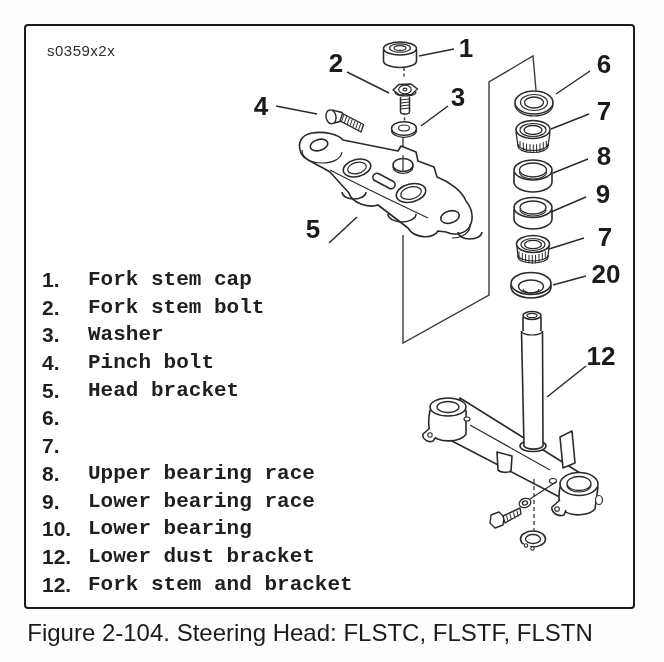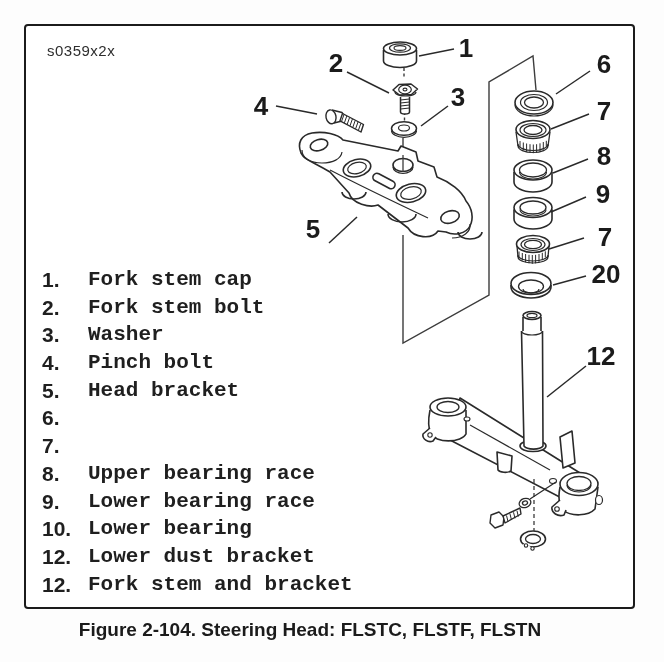--- a/index.html
+++ b/index.html
@@ -11,21 +11,21 @@
                letter-spacing:0.5px;}
   svg.diagram{position:absolute;left:0;top:0;}
   .callout{position:absolute;transform:translate(-50%,-50%);font-size:26px;font-weight:bold;
            color:#1b1b1b;white-space:nowrap;line-height:1;}
   .legend{position:absolute;left:42px;top:267px;}
   .lrow{display:flex;height:27.7px;font-size:21px;font-weight:bold;color:#1f1f1f;
         line-height:26px;}
   .lnum{width:46px;flex:0 0 46px;}
   .llab{white-space:nowrap;font-family:Liberation Mono, monospace;}
   .caption{position:absolute;left:0;top:619px;width:620px;text-align:center;
-           font-size:19px;font-weight:bold;color:#1b1b1b;white-space:nowrap;}
+           font-size:24px;font-weight:normal;color:#1b1b1b;white-space:nowrap;}
 </style>
 </head>
 <body>
 
 <div class="stage">
 
   <div class="figure-box"></div>
 
   <svg class="diagram" width="664" height="662" viewBox="0 0 664 662">
 

